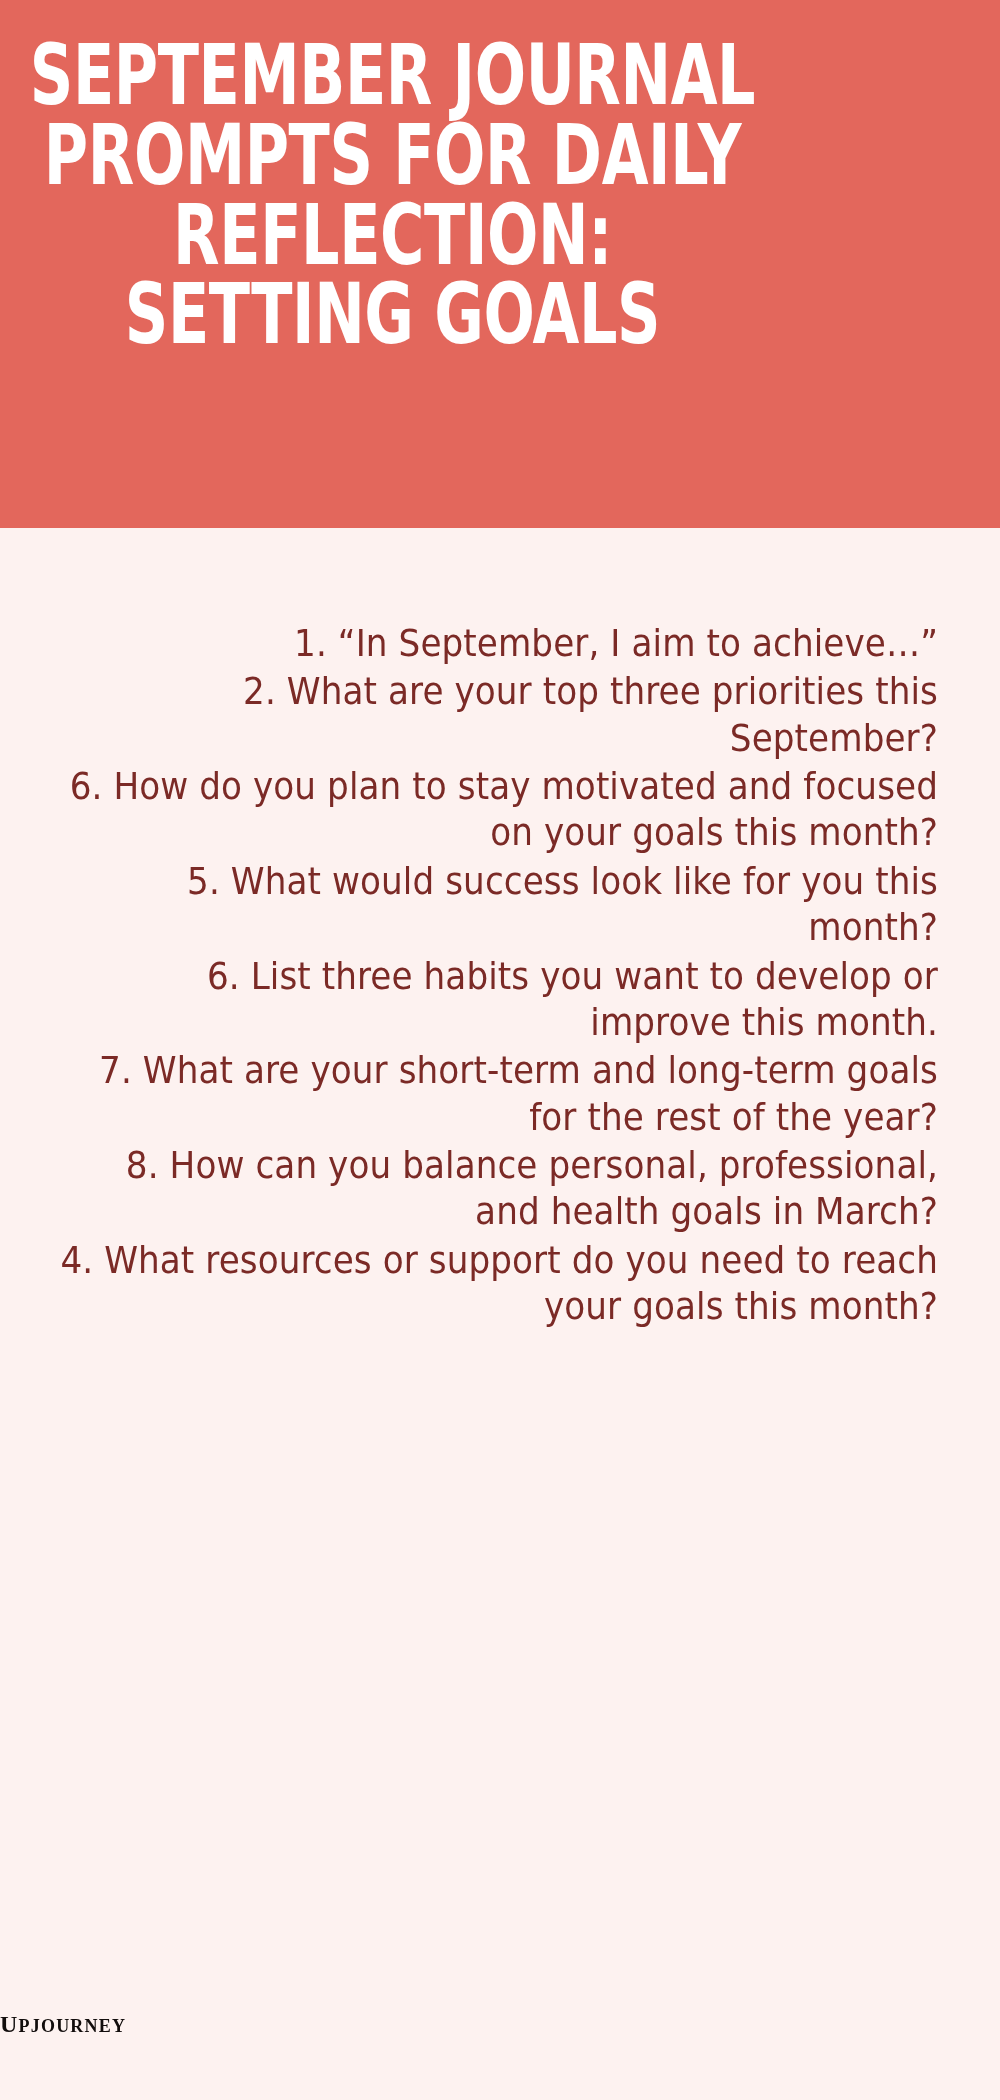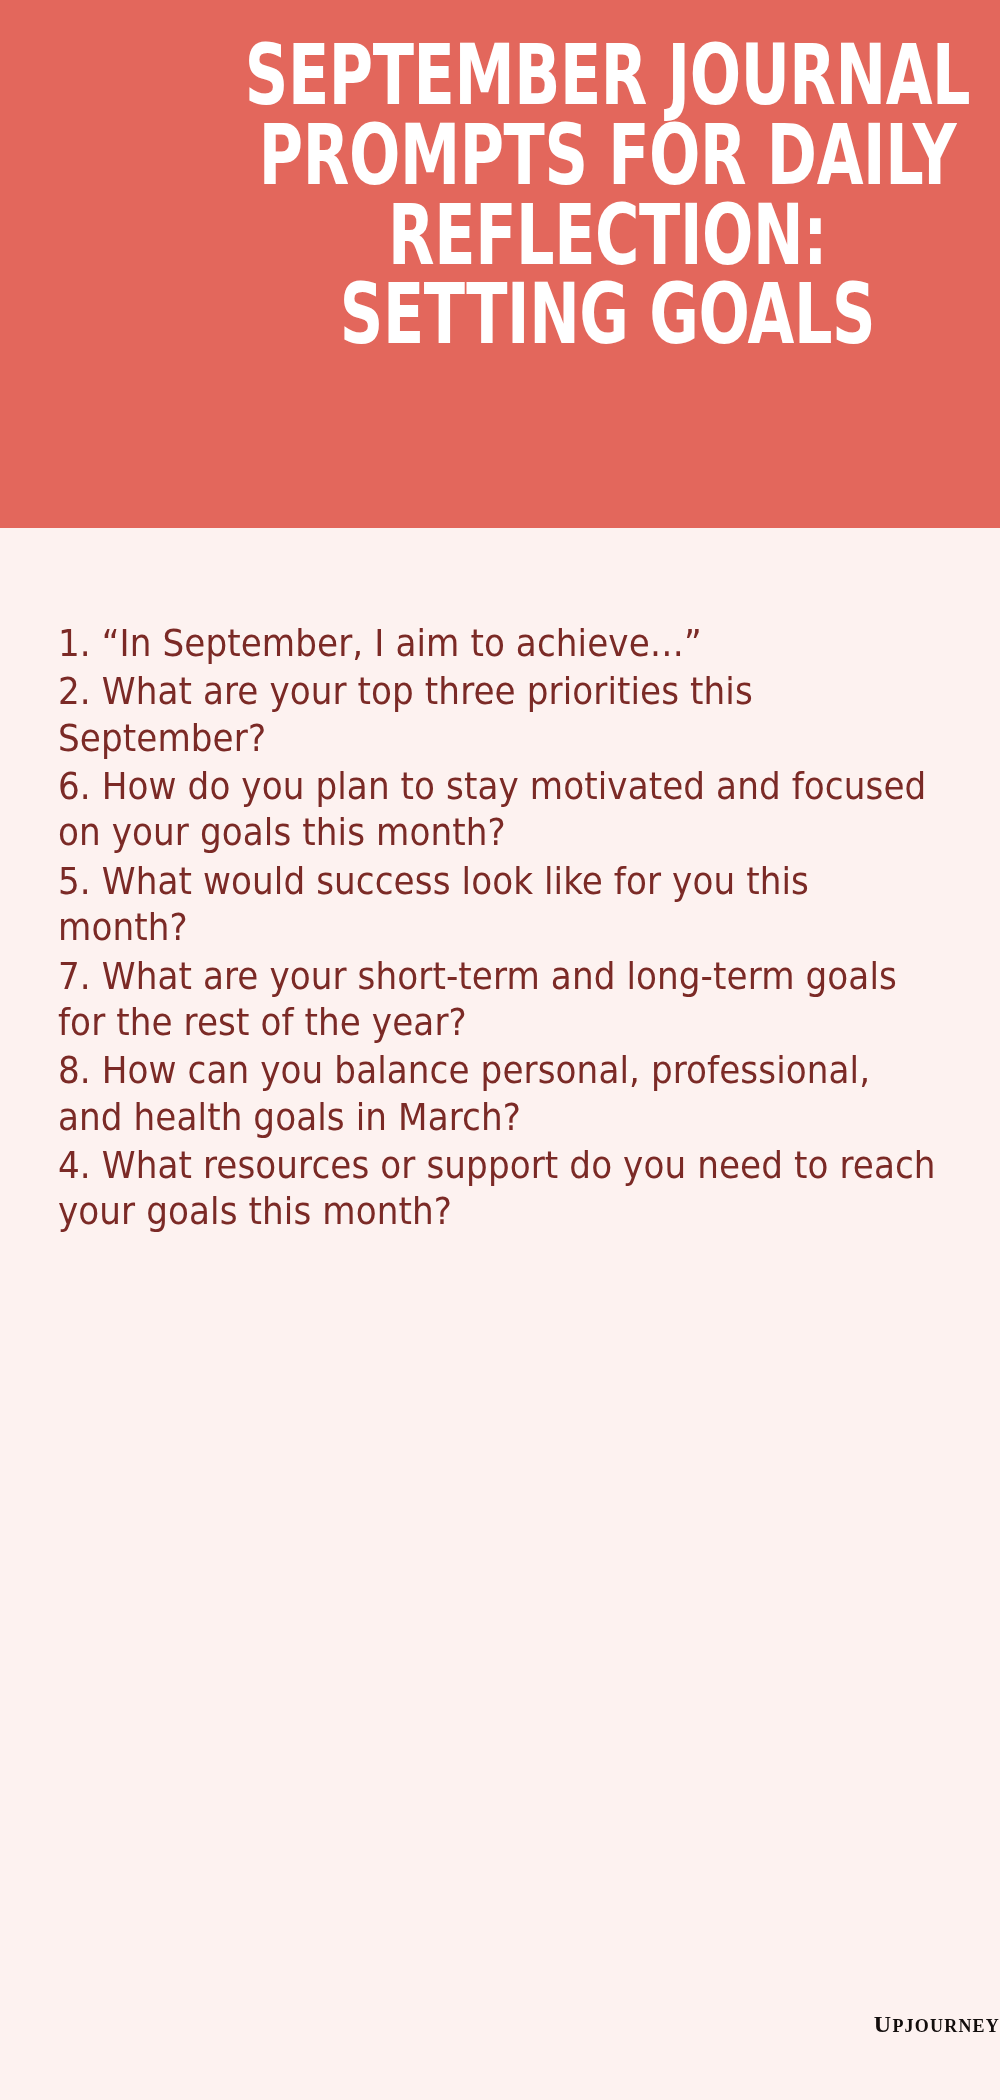--- a/index.html
+++ b/index.html
@@ -24,21 +24,21 @@
   }
 
   
   .header {
     background: #e3675c;
     height: 528px;
     box-sizing: border-box;
     padding: 36px 70px 20px 70px;
     display: flex;
     flex-direction: column;
-    align-items: flex-start;
+    align-items: flex-end;
     justify-content: flex-start;
   }
   .title {
     color: #ffffff;
     text-align: center;
     font-family: "Liberation Sans Narrow", "DejaVu Sans Condensed", "Liberation Sans", sans-serif;
     font-weight: 700;
     font-size: 82px;
     line-height: 0.95;
     letter-spacing: -0.5px;
@@ -72,29 +72,30 @@
     font-family: "Liberation Sans Narrow", "DejaVu Sans Condensed", "Liberation Sans", sans-serif;
     font-size: 38px;
     line-height: 1.22;
     font-weight: 400;
     letter-spacing: 0.1px;
   }
   .prompt-item {
     margin: 0 0 2px 0;
     padding: 0;
     max-width: 880px;
+    text-align: right;
   }
 
   
   .footer {
     flex: 0 0 auto;
     height: 120px;
     display: flex;
     align-items: center;
-    justify-content: flex-end;
+    justify-content: flex-start;
     padding-bottom: 38px;
     box-sizing: border-box;
   }
   .brand {
     font-family: "Liberation Serif", "DejaVu Serif", serif;
     font-weight: 700;
     color: #120d0c;
     font-size: 26px;
     letter-spacing: 1.2px;
     font-variant: small-caps;
@@ -117,20 +118,21 @@
       <span class="title-line l4">SETTING GOALS</span>
     </h1>
   </header>
 
   <main class="content">
     <ul class="prompt-list">
       <li class="prompt-item">1. “In September, I aim to achieve…”</li>
       <li class="prompt-item">2. What are your top three priorities this September?</li>
       <li class="prompt-item">6. How do you plan to stay motivated and focused on your goals this month?</li>
       <li class="prompt-item">5. What would success look like for you this month?</li>
+      <li class="prompt-item">6. List three habits you want to develop or improve this month.</li>
       <li class="prompt-item">7. What are your short-term and long-term goals for the rest of the year?</li>
       <li class="prompt-item">8. How can you balance personal, professional, and health goals in March?</li>
       <li class="prompt-item">4. What resources or support do you need to reach your goals this month?</li>
     </ul>
   </main>
 
   <footer class="footer">
     <span class="brand">UPJOURNEY</span>
   </footer>
 

